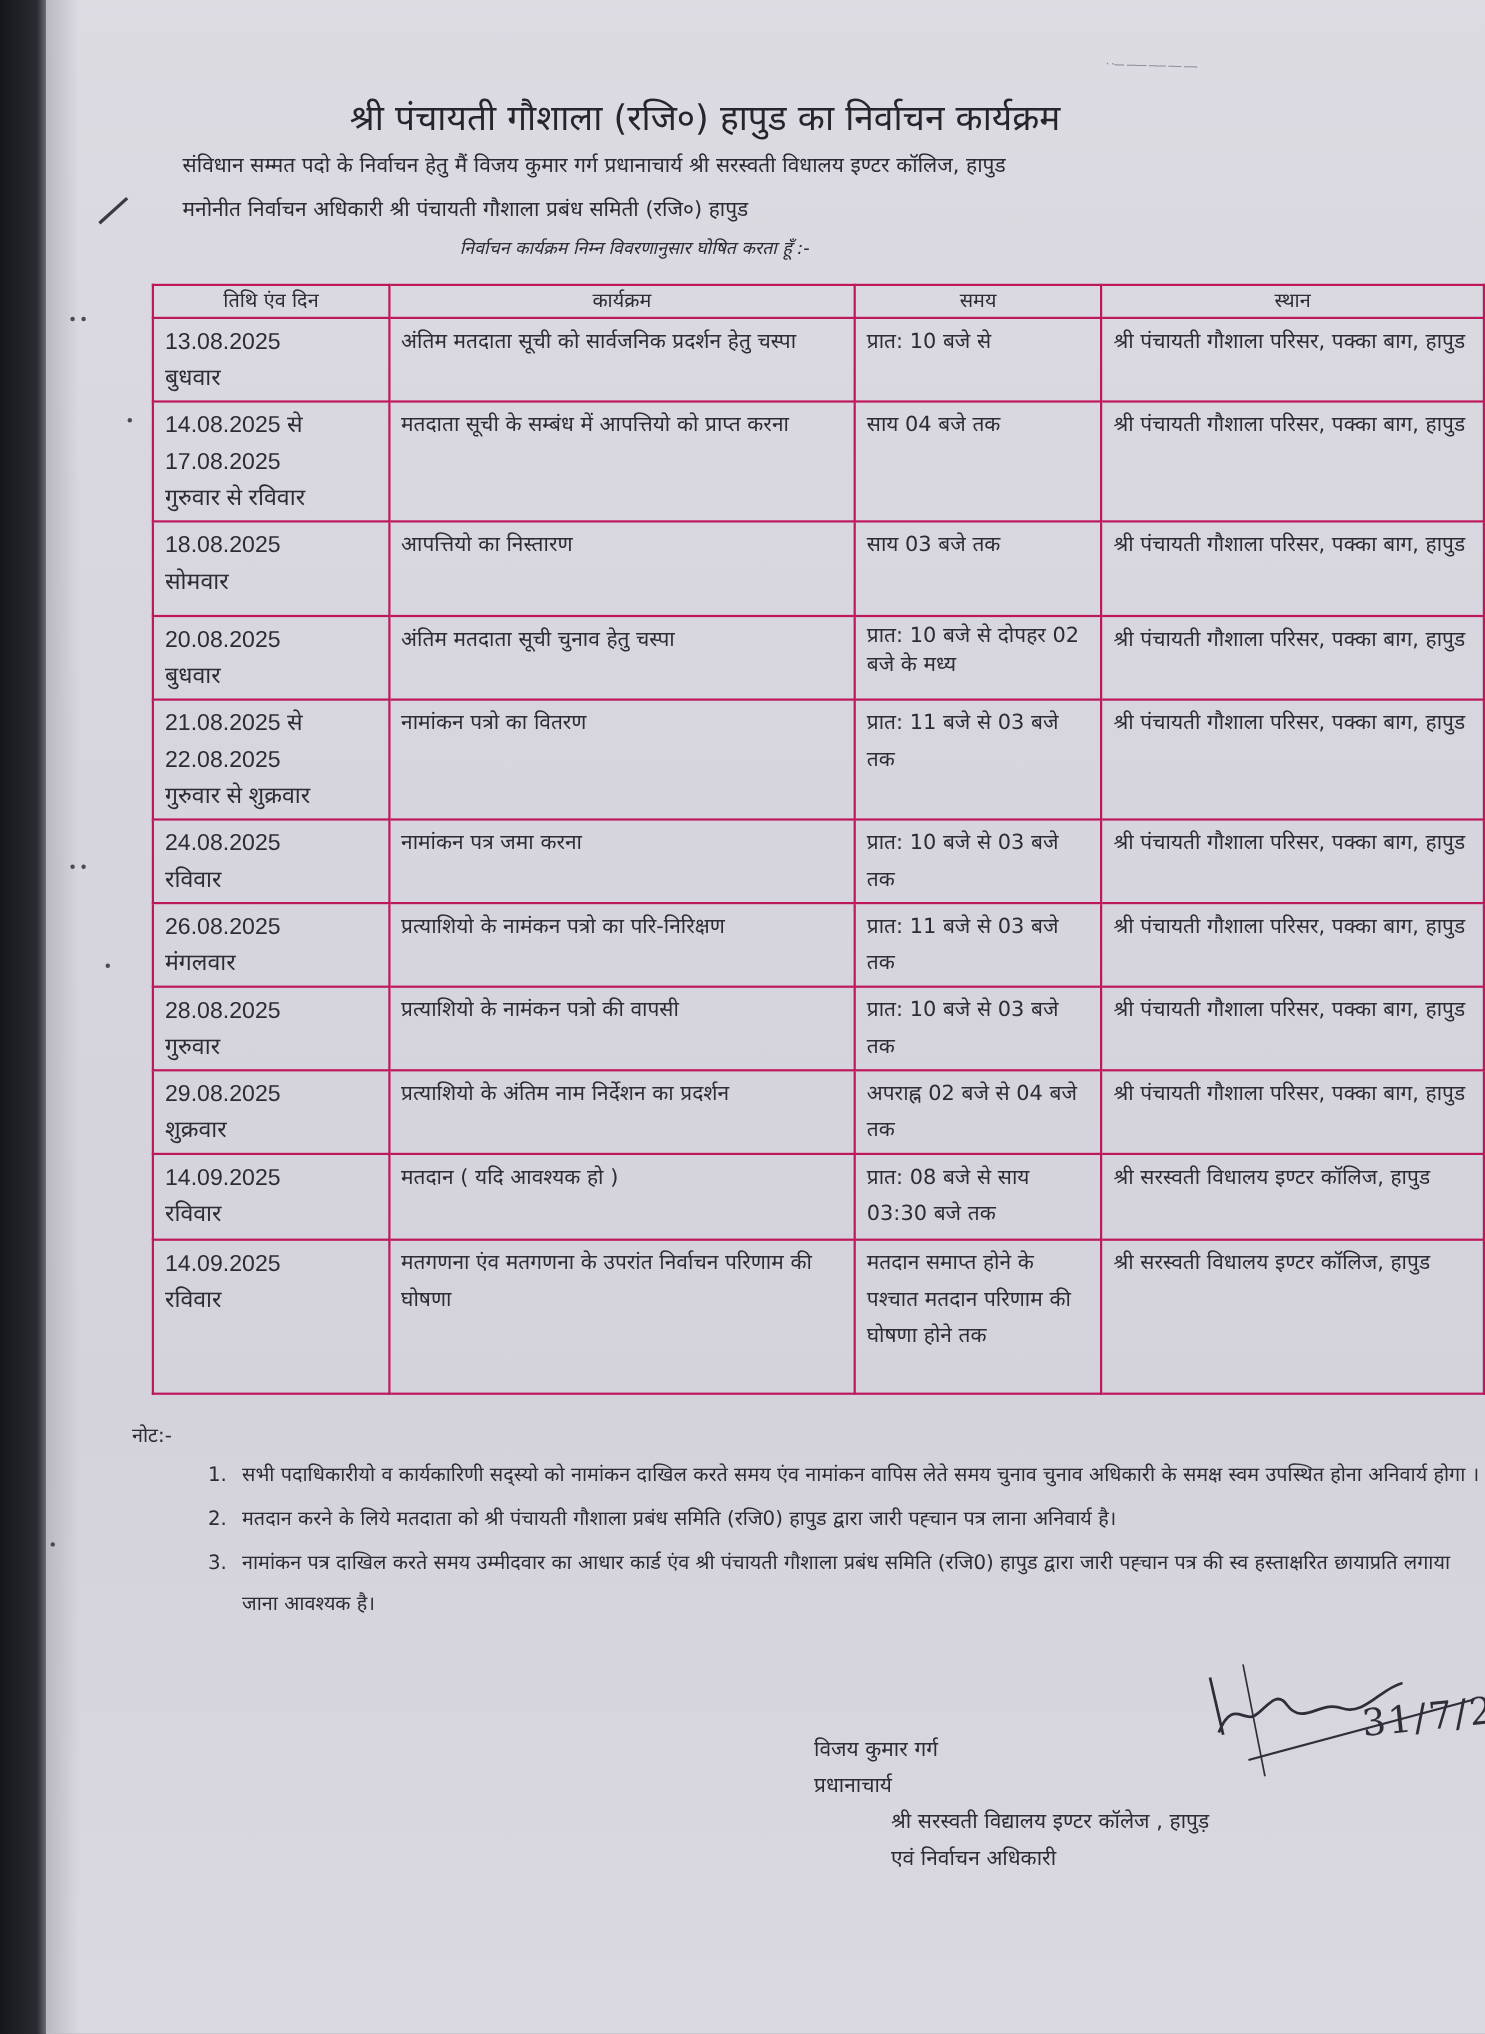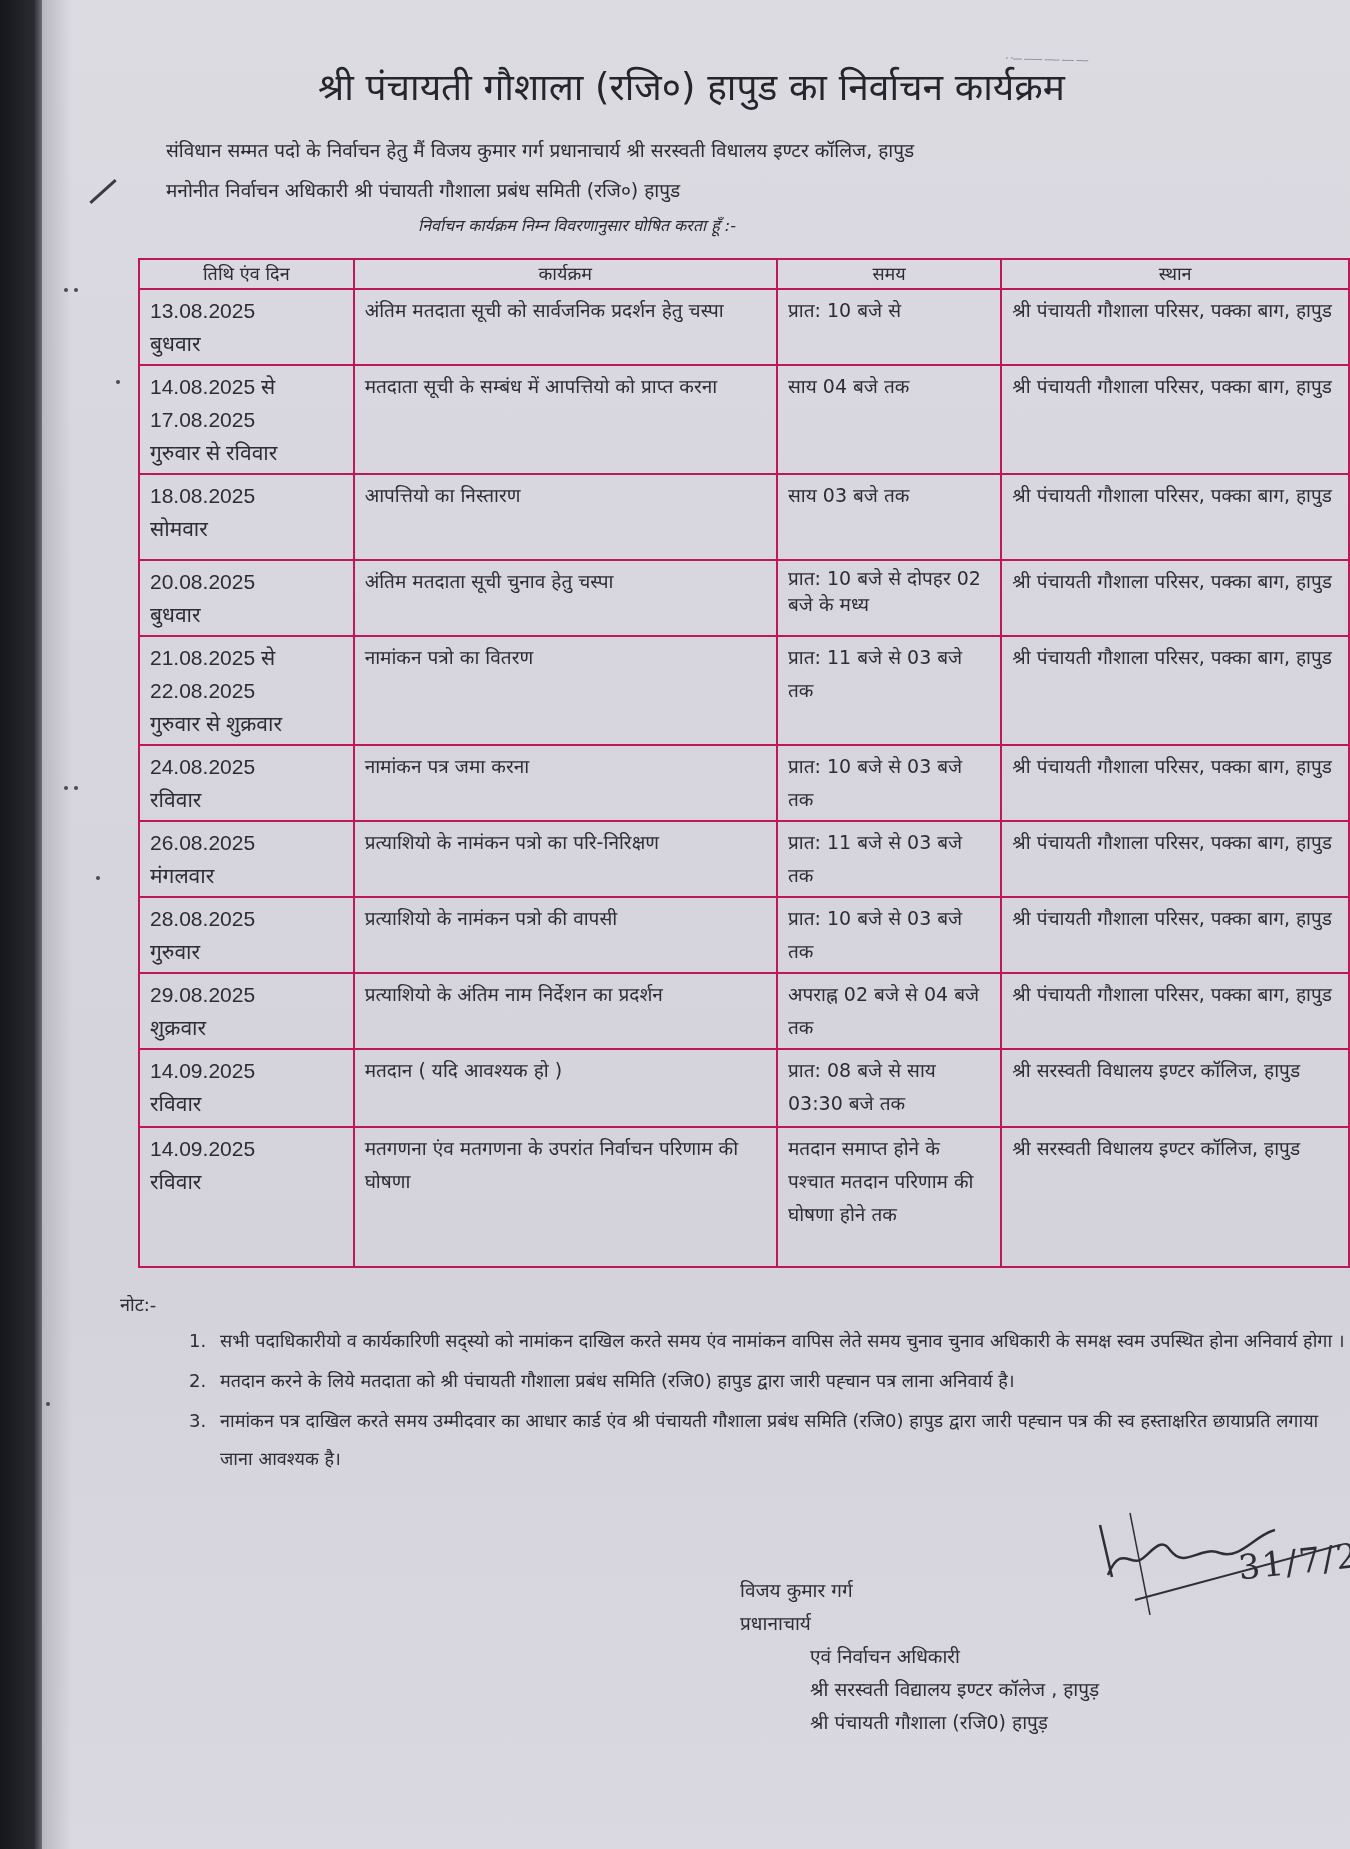--- a/index.html
+++ b/index.html
@@ -21,22 +21,22 @@
   .paper::before {
     content: ""; position: absolute; left: 0; top: 0; bottom: 0; width: 30px;
     background: linear-gradient(90deg, #b9b8c1, rgba(215,214,222,0));
   }
   .faint-print {
     position: absolute; left: 1005px; top: 56px; width: 330px; height: 14px;
     color: #8a8994; font-size: 11px; letter-spacing: -1px; white-space: nowrap; overflow: hidden;
     transform: rotate(1.5deg);
   }
   .title {
-    position: absolute; left: 318px; top: 60px;
-    font-size: 37px; color: #25252c; white-space: nowrap;
+    position: absolute; left: 318px; top: 84px;
+    font-size: 32px; color: #25252c; white-space: nowrap;
   }
   .intro {
     position: absolute; left: 166px; top: 130px; width: 1120px;
     font-size: 19px; line-height: 40px; color: #2a2a31;
   }
   .intro .l1 { white-space: nowrap; }
   .intro .l2 { white-space: nowrap; margin-left: 0; }
   .intro .l3 { white-space: nowrap; margin-left: 252px; font-size: 16px; margin-top: -4px; font-style: italic; }
   .check-mark {
     position: absolute; left: 86px; top: 190px; width: 34px; height: 3px;
@@ -228,23 +228,22 @@
 <svg class="signature" viewBox="0 0 260 110">
   <path d="M10 20 L22 72 M18 70 C 30 40, 40 60, 50 55 C 60 50, 70 30, 80 45 C 95 65, 110 40, 130 48 C 150 55, 165 30, 185 25" stroke="#2e2e38" stroke-width="2.5" fill="none"></path>
   <path d="M45 95 L 250 40" stroke="#2e2e38" stroke-width="2" fill="none"></path>
   <path d="M40 8 L 60 110" stroke="#2e2e38" stroke-width="1.5" fill="none"></path>
 </svg>
 <div class="sig-date">31/7/20</div>
 
 <div class="sig-block">
   <div class="name">विजय कुमार गर्ग</div>
   <div class="desig">प्रधानाचार्य</div>
+  <div>श्री सरस्वती विद्यालय इण्टर कॉलेज , हापुड़</div>
   <div>एवं निर्वाचन अधिकारी</div>
-  <div>श्री सरस्वती विद्यालय इण्टर कॉलेज , हापुड़</div>
-  <div>श्री पंचायती गौशाला (रजि0) हापुड़</div>
 </div>
 
 <div class="stray-dot" style="left:64px;top:288px"></div>
 <div class="stray-dot" style="left:74px;top:288px"></div>
 <div class="stray-dot" style="left:64px;top:786px"></div>
 <div class="stray-dot" style="left:74px;top:786px"></div>
 <div class="stray-dot" style="left:116px;top:380px"></div>
 <div class="stray-dot" style="left:96px;top:876px"></div>
 <div class="stray-dot" style="left:46px;top:1402px"></div>
 

